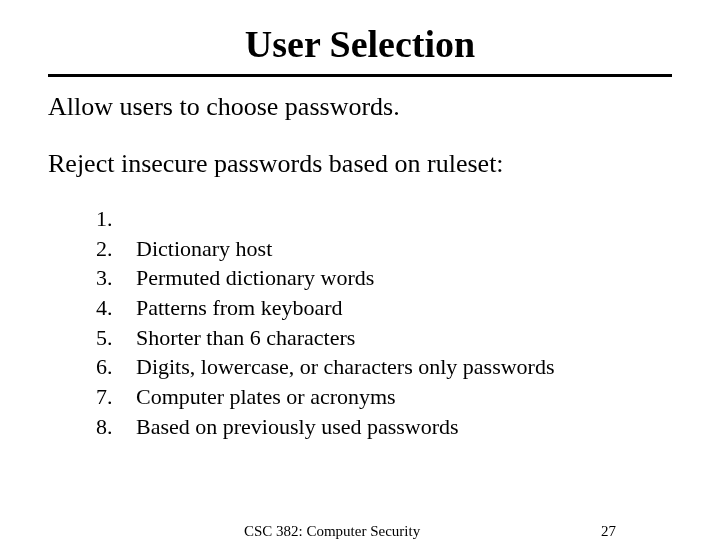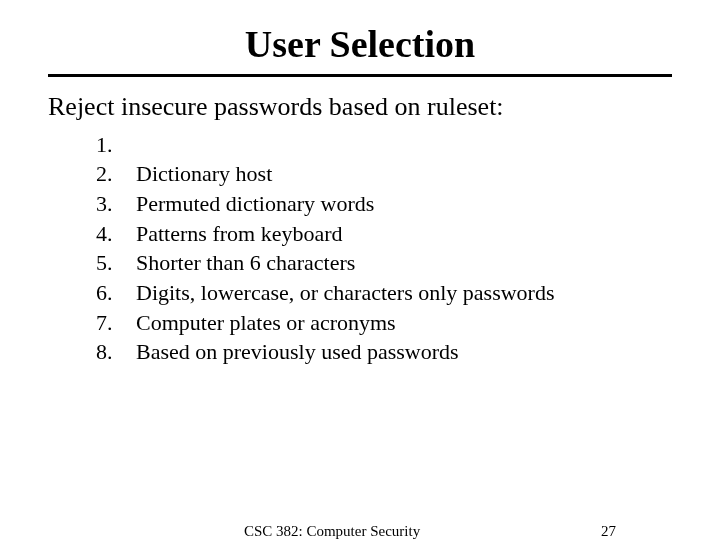--- a/index.html
+++ b/index.html
@@ -77,21 +77,22 @@
 </style>
 </head>
 <body>
 
 <div class="slide">
 
   <h1 class="title">User Selection</h1>
   <hr class="rule">
 
   <div class="content">
-    <p class="para" style="margin-bottom:6px">Reject insecure passwords based on ruleset:</p>
+    <p class="para">Allow users to choose passwords.</p>
+    <p class="para" style="margin-bottom:24px">Reject insecure passwords based on ruleset:</p>
 
     <div class="list">
       <div class="list-row">
         <span class="list-num">1.</span>
       </div>
       <div class="list-row">
         <span class="list-num">2.</span>
         <span>Dictionary host</span>
       </div>
       <div class="list-row">

